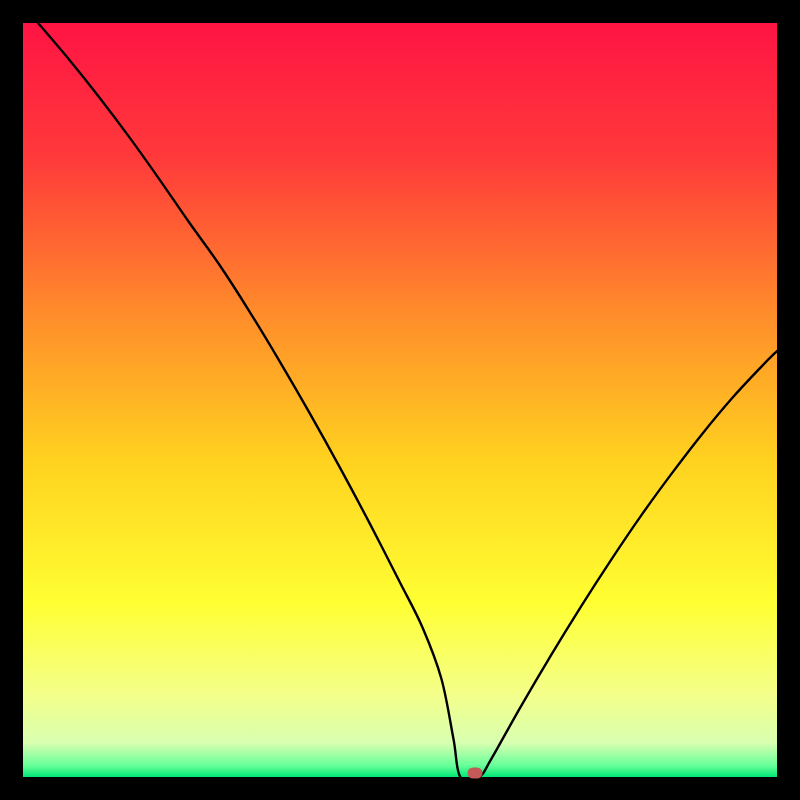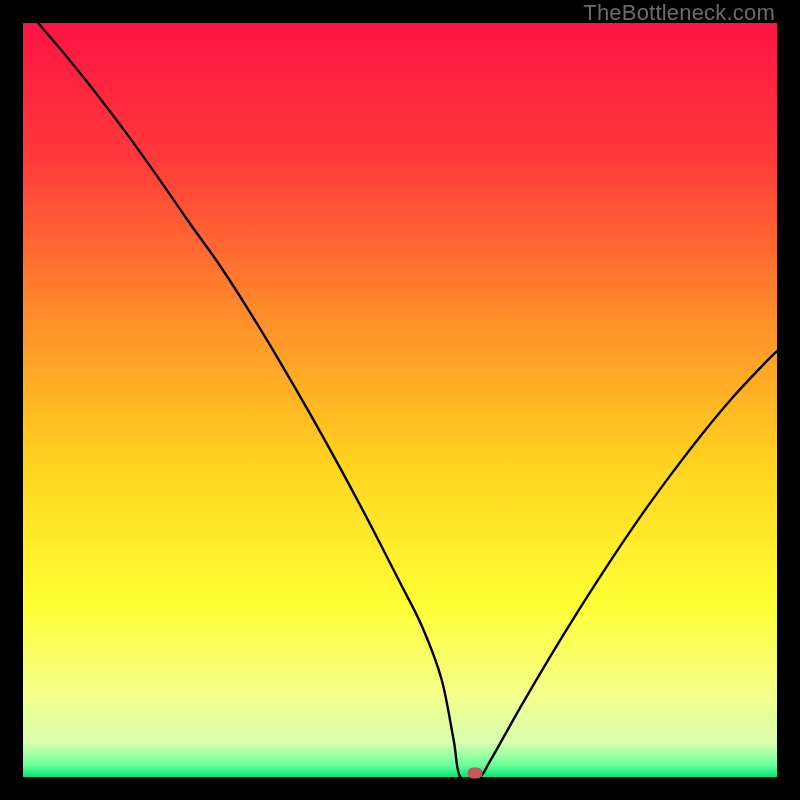--- a/index.html
+++ b/index.html
@@ -67,14 +67,13 @@
             <stop offset="100.00%" stop-color="#00e676"></stop>
           </linearGradient>
       </defs>
       <rect x="0" y="0" width="754" height="754" fill="url(#bg-grad)"></rect>
     </svg>
     <svg class="curve" width="754" height="754" viewBox="0 0 754 754" preserveAspectRatio="none">
       <path id="curve-path" fill="none" stroke-width="2.4" stroke-linejoin="round" stroke-linecap="round" d="M15.08,0 C20.11,5.91 35.19,23.25 45.24,35.44 C55.29,47.63 65.35,60.19 75.40,73.14 C85.45,86.08 95.51,99.40 105.56,113.10 C115.61,126.80 125.67,141.00 135.72,155.32 C145.77,169.65 155.83,184.73 165.88,199.06 C175.93,213.38 185.99,226.45 196.04,241.28 C206.09,256.11 216.15,271.94 226.20,288.03 C236.25,304.11 246.31,320.83 256.36,337.79 C266.41,354.76 276.47,372.10 286.52,389.82 C296.57,407.54 306.63,425.63 316.68,444.11 C326.73,462.58 336.79,481.43 346.84,500.66 C356.89,519.88 368.20,542.13 377.00,559.47 C385.80,576.81 392.71,588.62 399.62,604.71 C406.53,620.79 413.32,637.38 418.47,655.98 C423.62,674.58 427.39,699.96 430.53,716.30 C433.68,732.64 433.05,747.72 437.32,754.00 C441.59,760.28 451.14,756.76 456.17,754.00 C461.20,751.24 460.57,749.10 467.48,737.41 C474.39,725.73 487.59,701.35 497.64,683.88 C507.69,666.41 517.75,649.32 527.80,632.61 C537.85,615.89 547.91,599.56 557.96,583.60 C568.01,567.64 578.07,552.05 588.12,536.85 C598.17,521.64 608.23,506.69 618.28,492.36 C628.33,478.04 638.39,464.34 648.44,450.89 C658.49,437.45 668.55,424.25 678.60,411.68 C688.65,399.12 698.71,386.93 708.76,375.49 C718.81,364.06 731.38,350.99 738.92,343.07 C746.46,335.15 751.49,330.50 754.00,327.99" stroke="#000000"></path>
     </svg>
     <div class="marker" id="marker" style="left: 452.4px; top: 750px; background: rgb(196, 90, 87);"></div>
   </div>
-  <div class="watermark">TheBottleneck.com</div>
 </div>
 
 </body></html>

